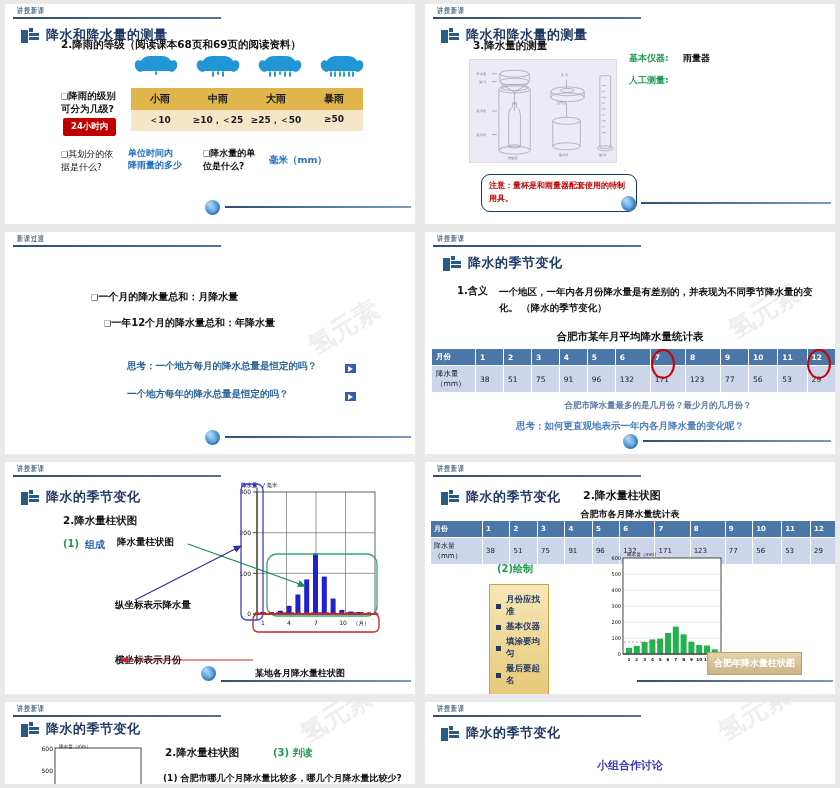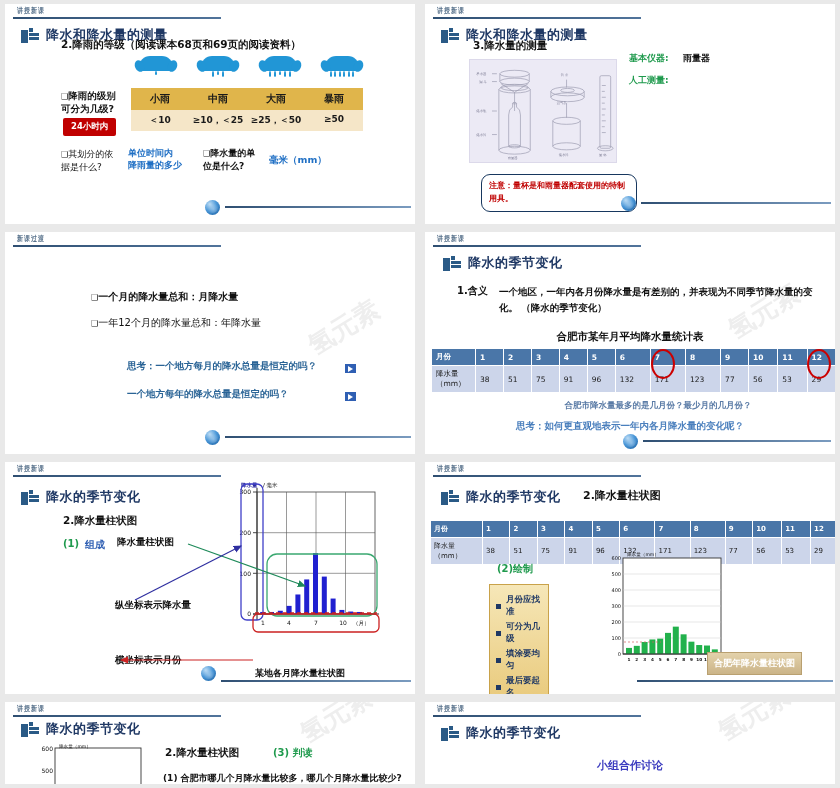--- a/index.html
+++ b/index.html
@@ -68,21 +68,21 @@
   .gauge-svg { width: 100%; height: 100%; }
   .s2-k1 { left: 204px; top: 48px; font-size: 9px; font-weight: bold; color: #1f9a4d; }
   .s2-v1 { left: 258px; top: 48px; font-size: 9px; font-weight: bold; color: #111; }
   .s2-k2 { left: 204px; top: 70px; font-size: 9px; font-weight: bold; color: #1f9a4d; }
   .callout { position: absolute; left: 214px; top: 88px; width: 148px; border: 1.6px solid #17375e; border-radius: 10px; background: #fff; padding: 7px 8px; font-size: 8.5px; font-weight: bold; color: #111; line-height: 1.7; }
   .callout .tail { position: absolute; left: 18px; top: -10px; width: 22px; height: 11px; background: #fff; border-left: 1.6px solid #17375e; border-right: 1.6px solid #17375e; clip-path: polygon(0 100%, 45% 0, 100% 100%); }
   .note-box { position: absolute; left: 56px; top: 170px; width: 156px; border: 1.3px solid #17375e; border-radius: 9px; background: #fff; padding: 5px 7px; font-size: 8px; font-weight: bold; color: #c00000; line-height: 1.6; }
 
   
   .s3-l1 { left: 86px; top: 58px; font-size: 10px; font-weight: bold; color: #111; }
-  .s3-l2 { left: 86px; top: 84px; font-size: 10px; font-weight: normal; color: #111; }
+  .s3-l2 { left: 99px; top: 84px; font-size: 10px; font-weight: bold; color: #111; }
   .s3-l3 { left: 86px; top: 128px; font-size: 9.5px; font-weight: bold; color: #2a6496; margin-left: 36px; }
   .s3-l4 { left: 122px; top: 156px; font-size: 9.5px; font-weight: bold; color: #2a6496; }
   .play { position: absolute; width: 11px; height: 9px; background: #2f5fb3; }
   .play::after { content:""; position:absolute; left:3px; top:1.5px; border-left:5px solid #fff; border-top:3px solid transparent; border-bottom:3px solid transparent; }
 
   
   .s4-no { left: 32px; top: 52px; font-size: 10px; font-weight: bold; color: #111; }
   .s4-def { left: 74px; top: 52px; width: 330px; font-size: 9.5px; font-weight: bold; color: #111; line-height: 1.7; }
   .s4-cap { left: 0; top: 98px; width: 100%; text-align: center; font-size: 10.5px; font-weight: bold; color: #111; }
   .dtable { position: absolute; left: 6px; top: 116px; width: 406px; font-size: 7.5px; border-collapse: collapse; }
@@ -497,20 +497,21 @@
       <div class="s-title" style="left:16px; top:26px;">
         <span class="t-icon">
             <i class="b1"></i>
             <i class="b2"></i>
             <i class="b3"></i>
             <i class="b4"></i>
           </span>
         <span class="t-text">降水的季节变化</span>
       </div>
       <div class="lbl s6-h2">2.降水量柱状图</div>
+      <div class="lbl s6-cap">合肥市各月降水量统计表</div>
 
       <table class="dtable6">
         <thead>
             <tr>
           <th style="width:52px">月份</th>
           <th>1</th>
           <th>2</th>
           <th>3</th>
           <th>4</th>
           <th>5</th>
@@ -543,21 +544,21 @@
       </table>
 
       <div class="lbl s6-k2">(2)绘制</div>
       <div class="tipbox">
         <div class="ti">
             <span class="sq"></span>
             <span>月份应找准</span>
           </div>
         <div class="ti">
             <span class="sq"></span>
-            <span>可分为几级</span>
+            <span>基本仪器</span>
           </div>
         <div class="ti">
             <span class="sq"></span>
             <span>填涂要均匀</span>
           </div>
         <div class="ti">
             <span class="sq"></span>
             <span>最后要起名</span>
           </div>
       </div>

